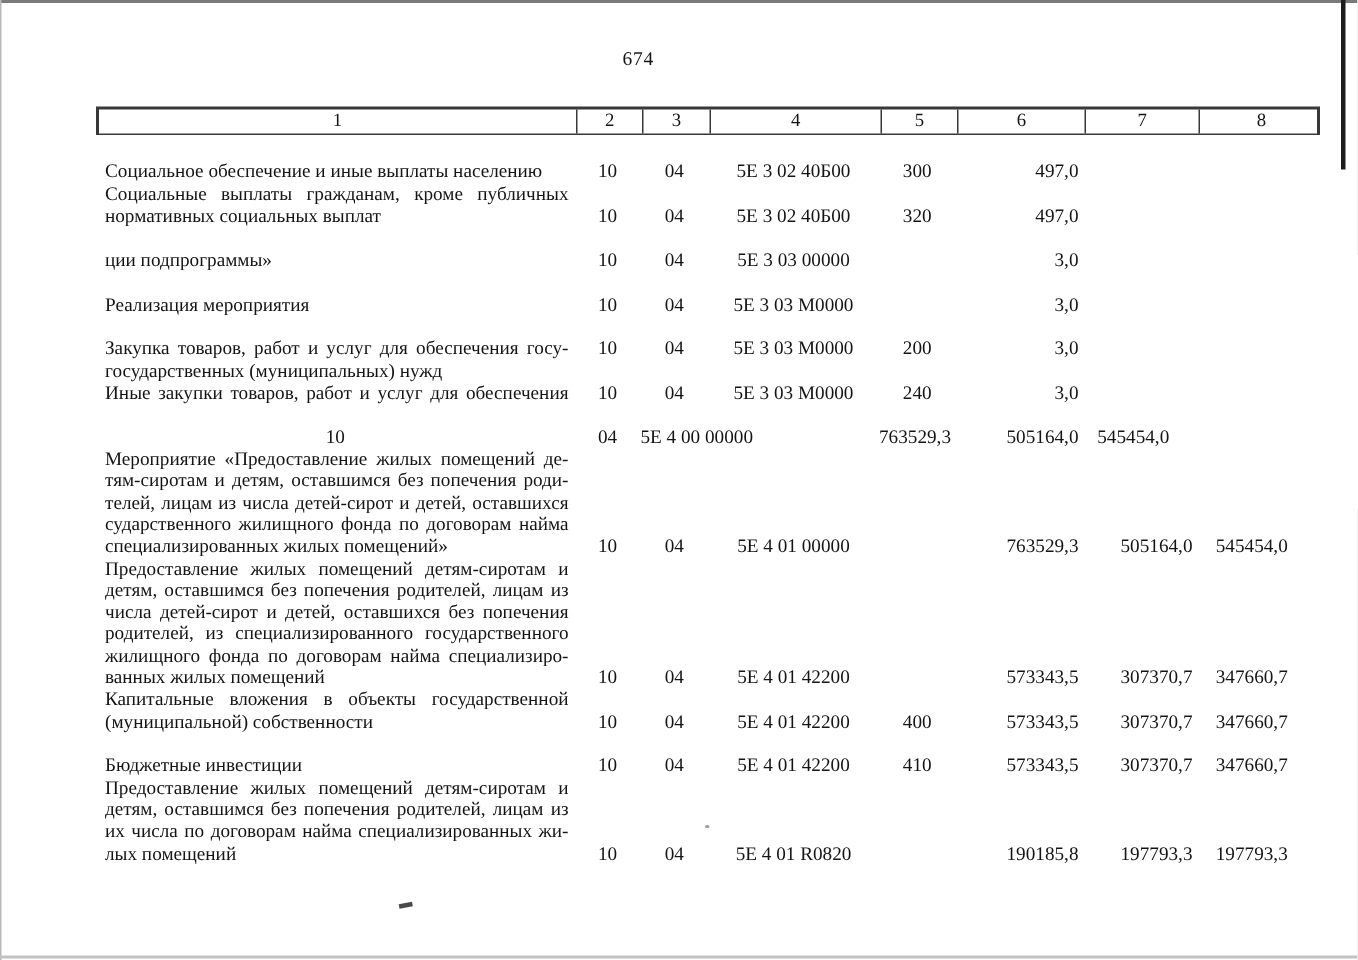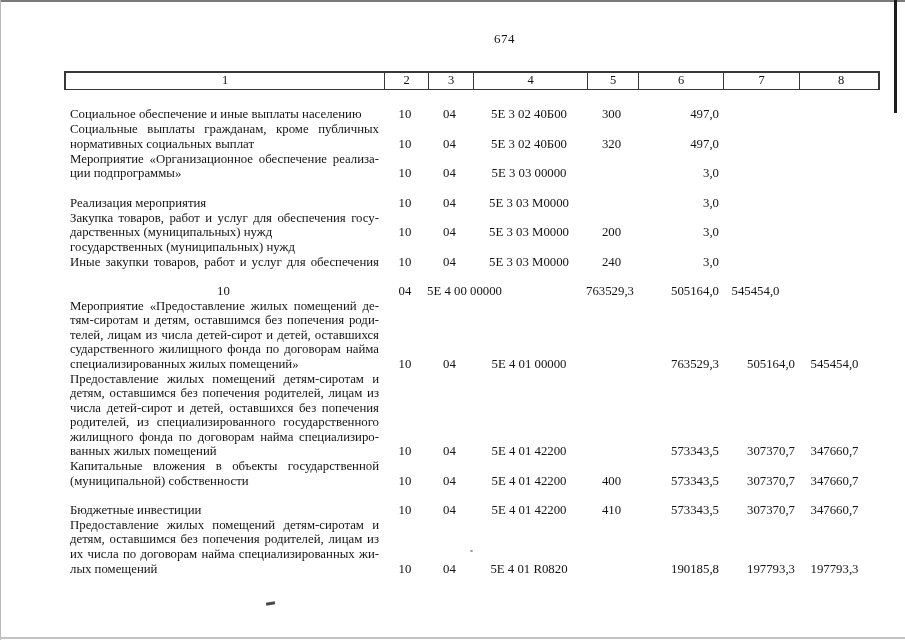--- a/index.html
+++ b/index.html
@@ -15,21 +15,21 @@
   * { box-sizing:border-box; }
 
   
   .edge-top    { position:absolute; left:0;   top:0;     width:905px; height:2px;  background:#7a7a7a; }
   .edge-left   { position:absolute; left:0;   top:0;     width:1px;   height:640px; background:#b8b8b8; }
   .edge-bottom { position:absolute; left:0;   top:637px; width:905px; height:2px;  background:#c2c2c2; }
   .edge-right-dark { position:absolute; left:894px; top:0; width:3px; height:113px; background:#1d1d1d; }
 
   .pagenum {
     position:absolute; top:31px; left:415px; width:100px;
-    text-align:right; font-size:13px; letter-spacing:0.5px;
+    text-align:left; font-size:13px; letter-spacing:0.5px;
   }
 
   .tbl { position:absolute; left:64px; top:71px; width:816px; }
 
   .grid8 {
     display:grid;
     grid-template-columns:319px 44px 45px 114px 51px 85px 76px 82px;
   }
 
   .thead {
@@ -106,21 +106,20 @@
           <div class="cell c2">10</div>
           <div class="cell c3">04</div>
           <div class="cell c4">5Е 3 02 40Б00</div>
           <div class="cell c5">320</div>
           <div class="cell c6">497,0</div>
           <div class="cell c7"></div>
           <div class="cell c8"></div>
         </div>
         <div class="trow grid8">
           <div class="cell c1">
-            <div class="line jl">Мероприятие «Организационное обеспечение реализа-</div>
             <div class="line">ции подпрограммы»</div>
           </div>
           <div class="cell c2">10</div>
           <div class="cell c3">04</div>
           <div class="cell c4">5Е 3 03 00000</div>
           <div class="cell c5"></div>
           <div class="cell c6">3,0</div>
           <div class="cell c7"></div>
           <div class="cell c8"></div>
         </div>
@@ -132,21 +131,20 @@
           <div class="cell c3">04</div>
           <div class="cell c4">5Е 3 03 М0000</div>
           <div class="cell c5"></div>
           <div class="cell c6">3,0</div>
           <div class="cell c7"></div>
           <div class="cell c8"></div>
         </div>
         <div class="trow grid8">
           <div class="cell c1">
             <div class="line jl">Закупка товаров, работ и услуг для обеспечения госу-</div>
-            <div class="line">дарственных (муниципальных) нужд</div>
           </div>
           <div class="cell c2">10</div>
           <div class="cell c3">04</div>
           <div class="cell c4">5Е 3 03 М0000</div>
           <div class="cell c5">200</div>
           <div class="cell c6">3,0</div>
           <div class="cell c7"></div>
           <div class="cell c8"></div>
         </div>
         <div class="trow grid8">

